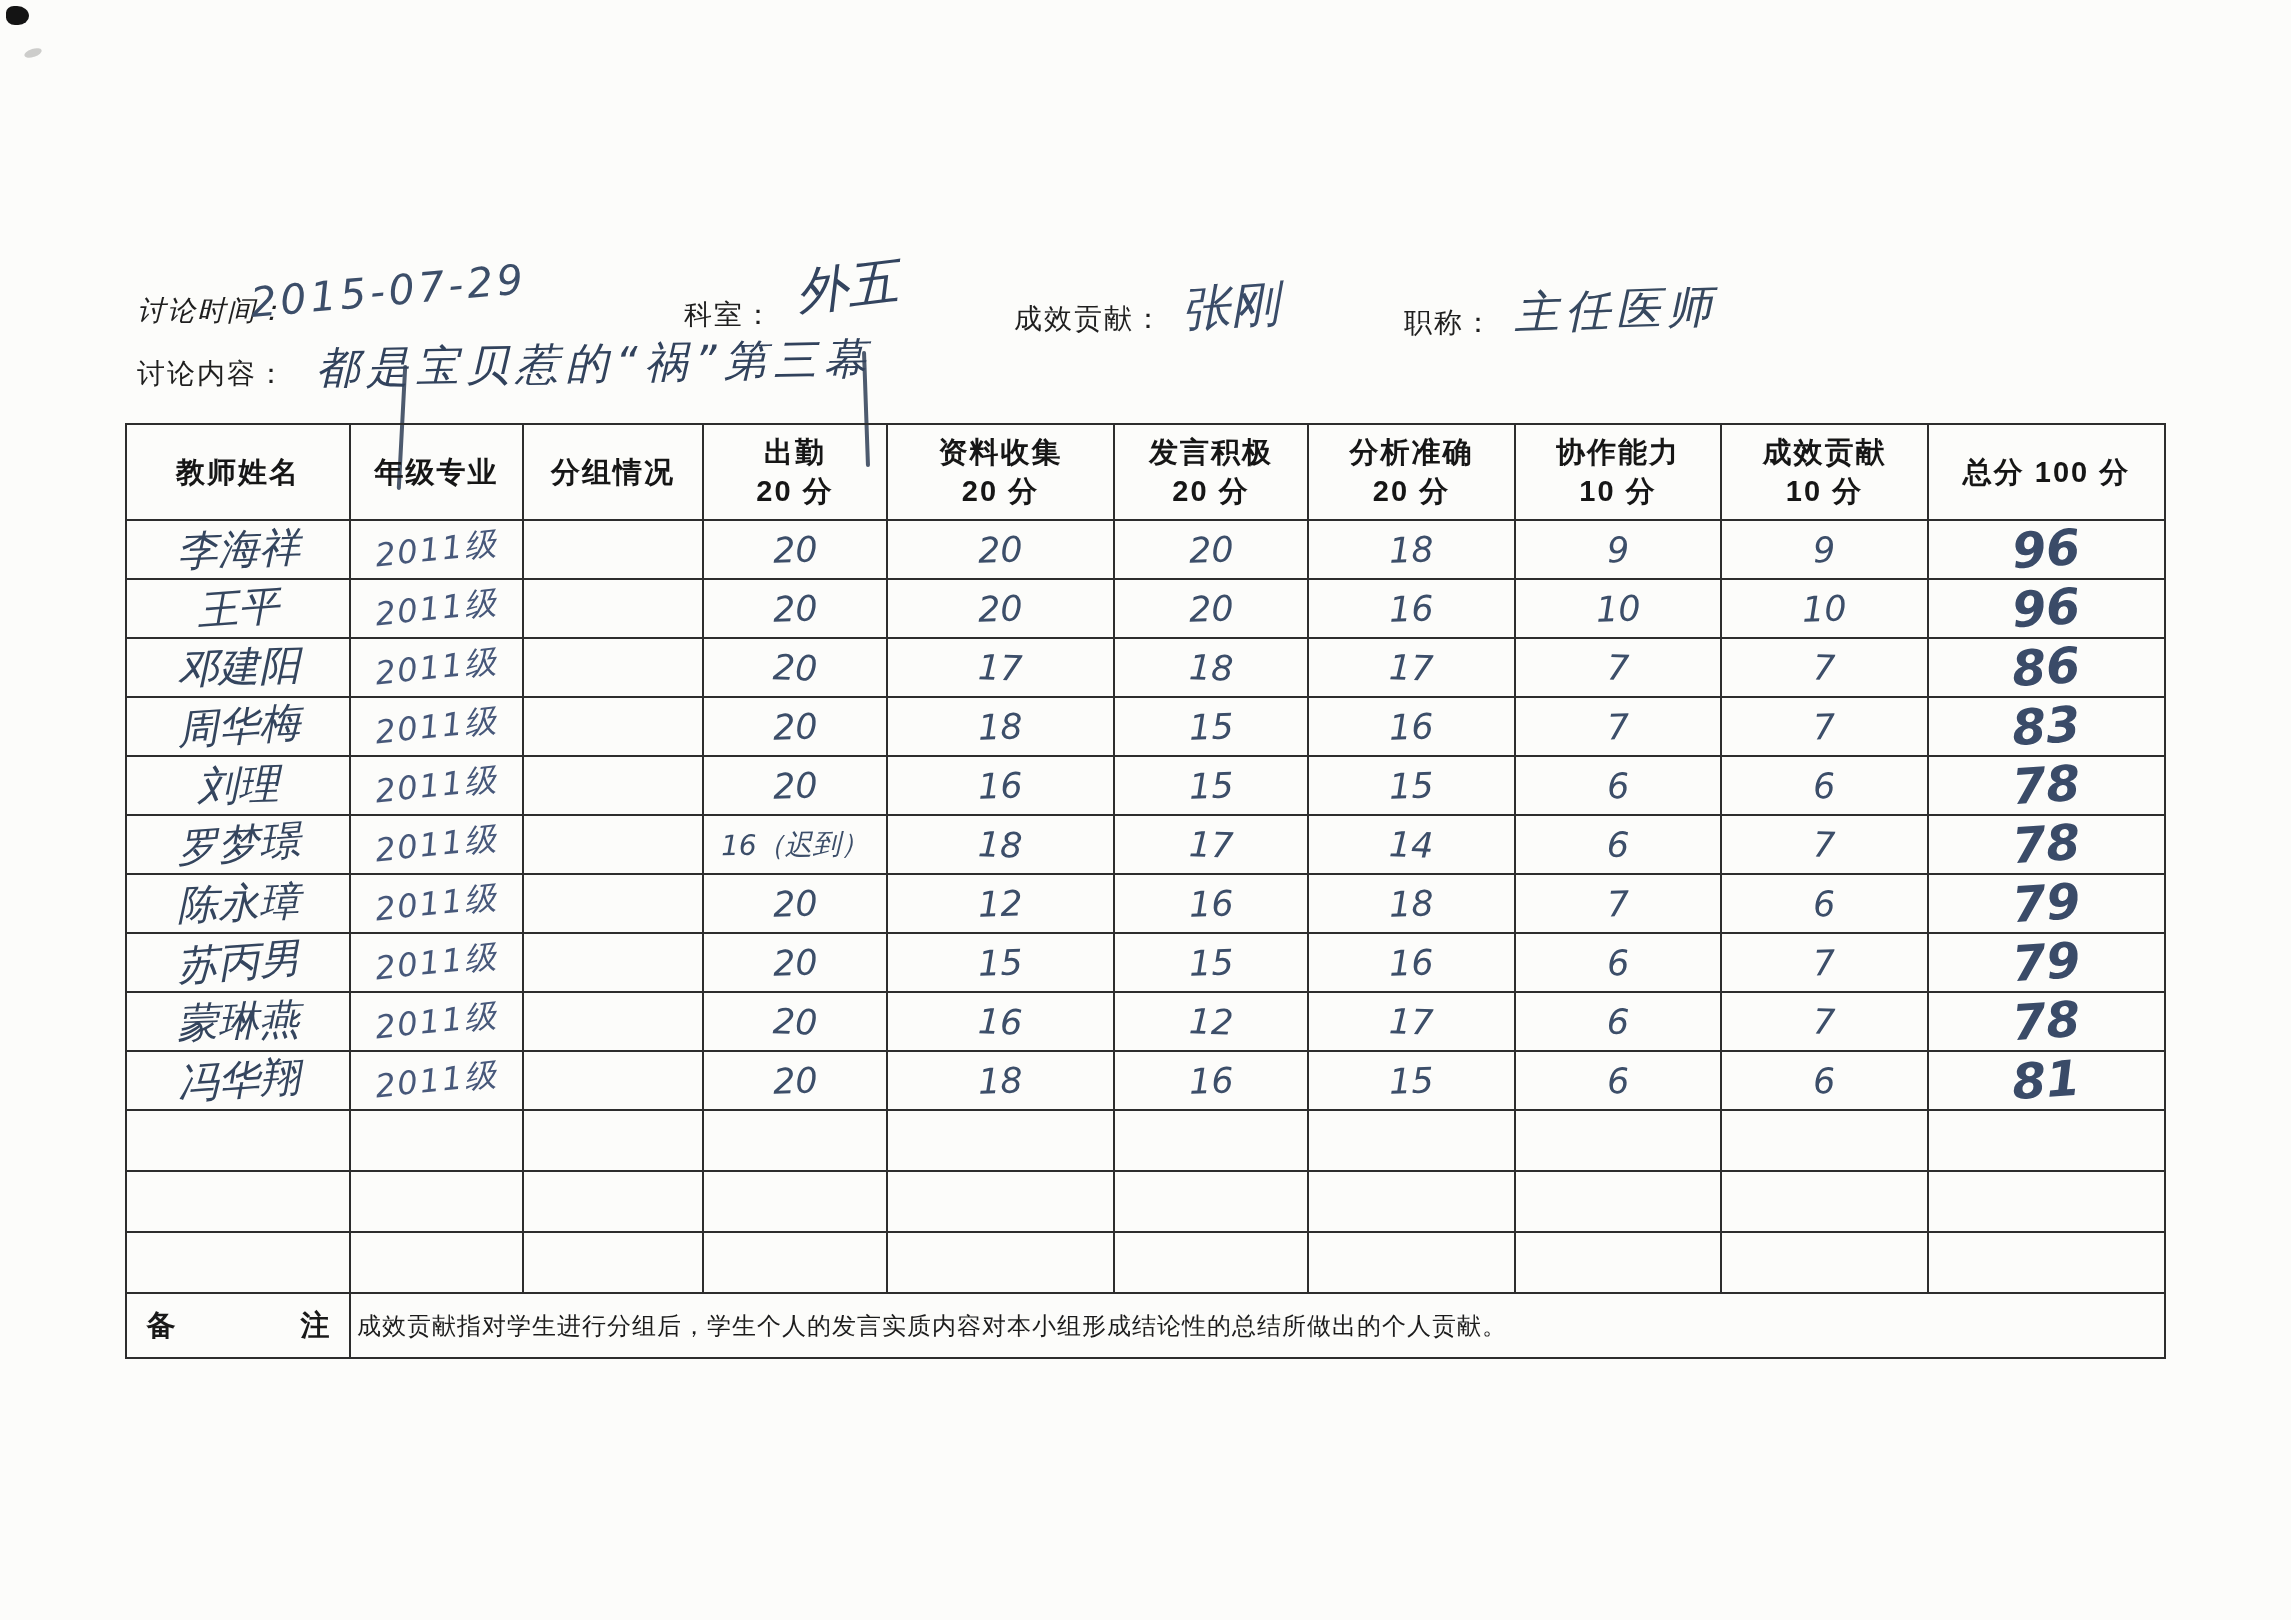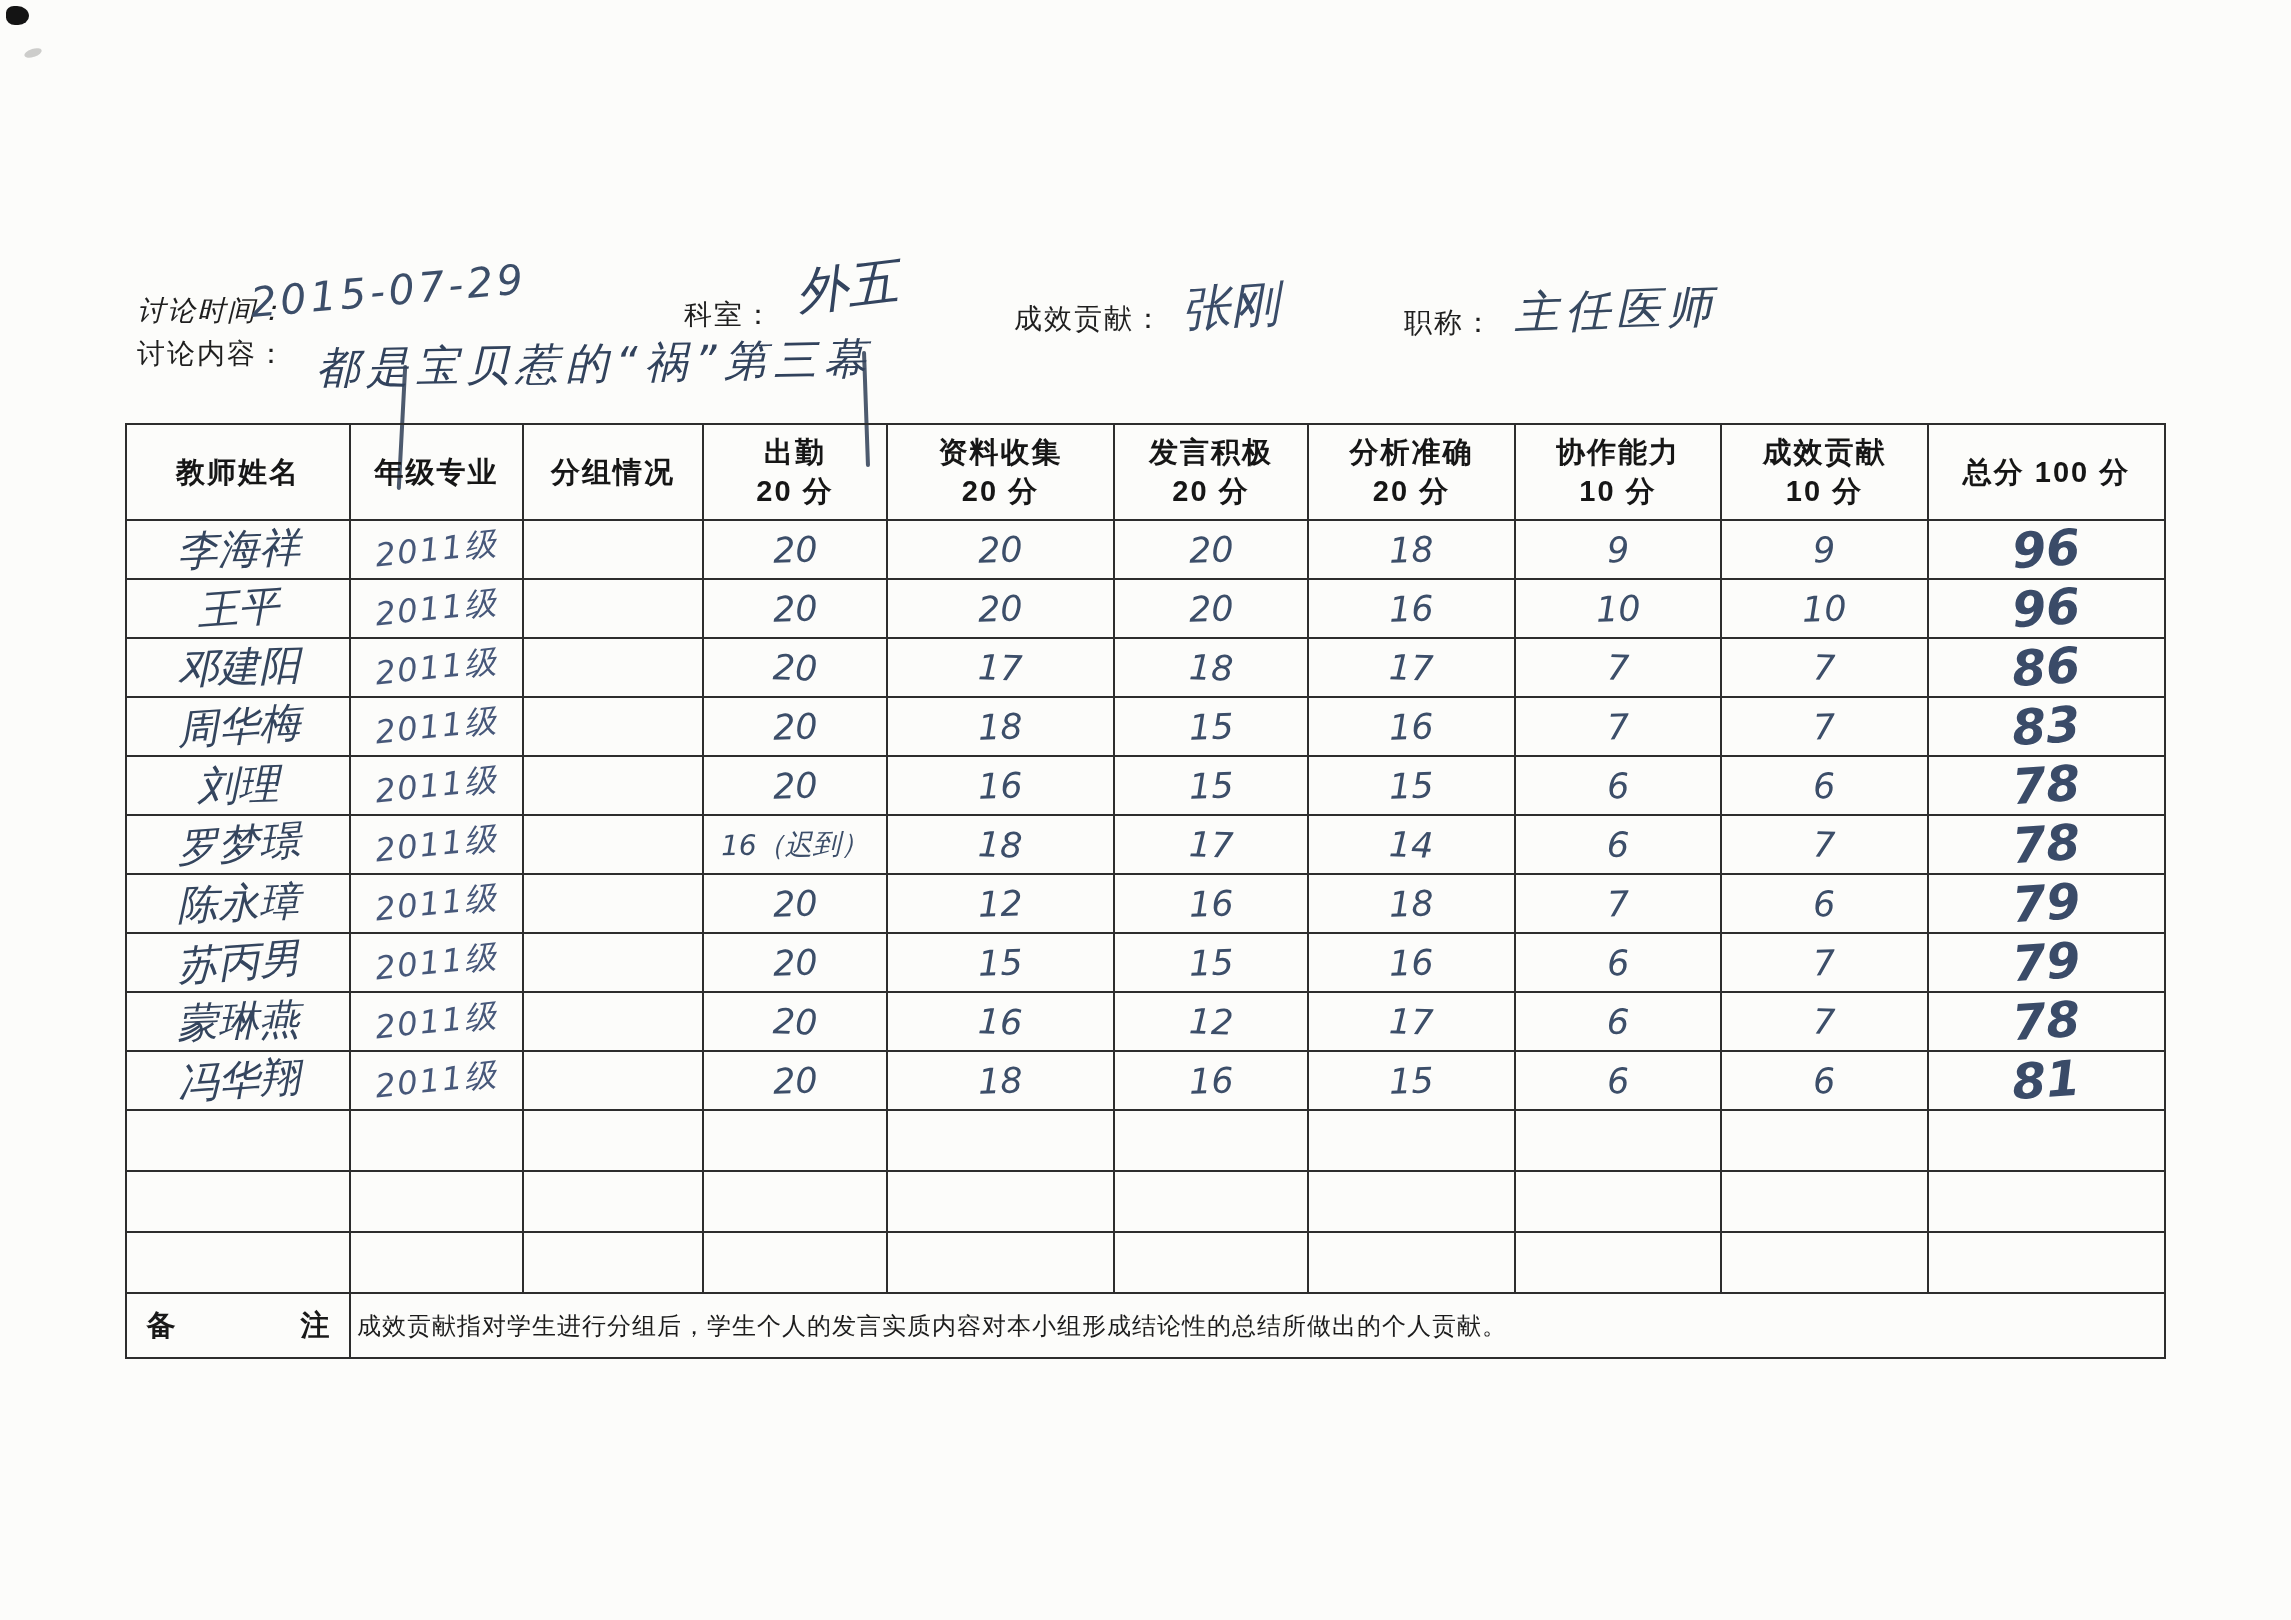--- a/index.html
+++ b/index.html
@@ -64,21 +64,21 @@
 
   <span class="plabel" style="left:684px; top:296px;font-family:Liberation Serif, serif;">科室：</span>
   <span class="ink hw-abs v-dept" style="left:796px; top:253px;">外五</span>
 
   <span class="plabel" style="left:1014px; top:300px;">成效贡献：</span>
   <span class="ink hw-abs v-teacher" style="left:1181px; top:274px;">张刚</span>
 
   <span class="plabel" style="left:1404px; top:304px;">职称：</span>
   <span class="ink hw-abs v-jobtitle" style="left:1514px; top:280px;">主任医师</span>
 
-  <span class="plabel" style="left:137px; top:335px;">讨论内容：</span>
+  <span class="plabel" style="left:137px; top:355px;">讨论内容：</span>
   <span class="ink hw-abs v-content" style="left:316px; top:335px;">都是宝贝惹的“祸”第三幕</span>
 
   <table class="score">
     <colgroup>
       <col style="width:224px">
         <col style="width:173px">
         <col style="width:180px">
         <col style="width:184px">
         <col style="width:227px">
       <col style="width:194px">

